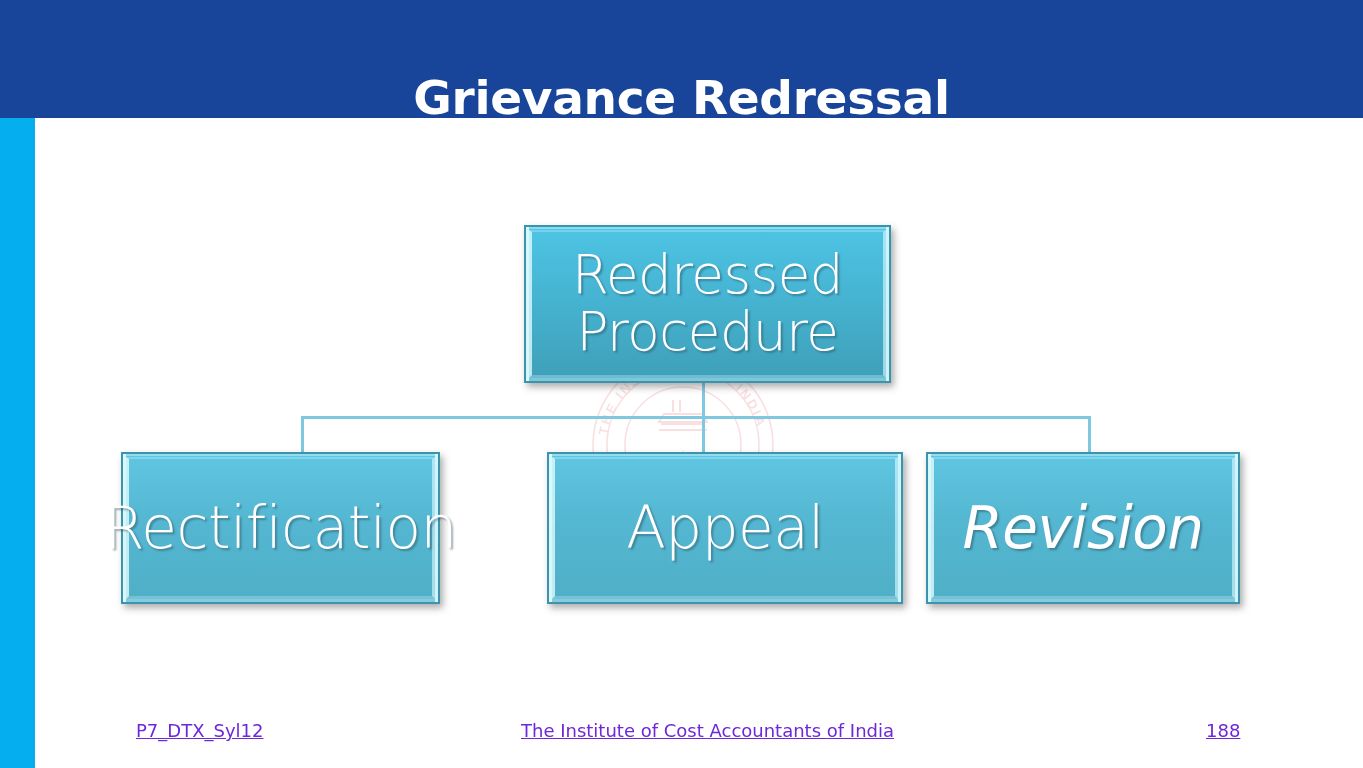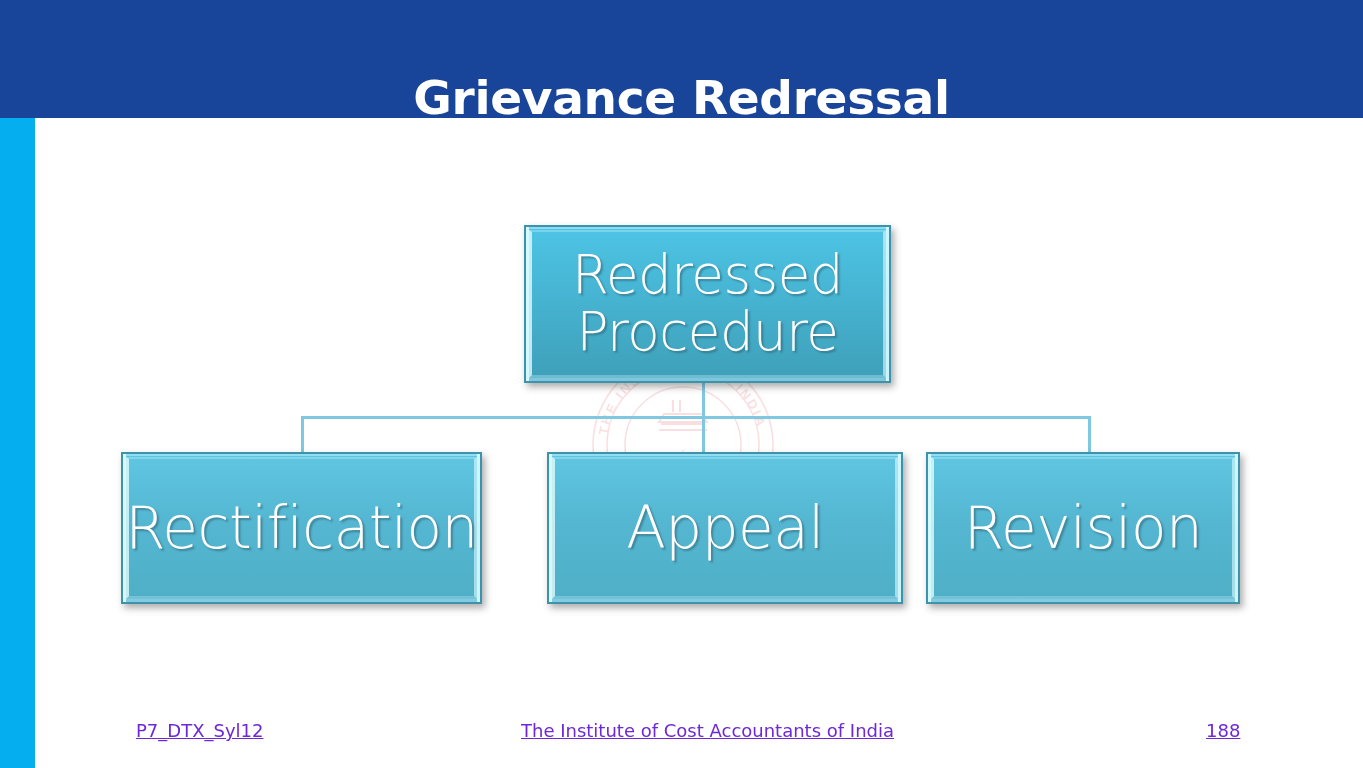--- a/index.html
+++ b/index.html
@@ -143,28 +143,28 @@
     white-space: pre-line;
   }
 
   
   #box-root {
     left: 524px;  top: 225px;  width: 367px;  height: 158px;
     background: linear-gradient(to bottom, #4EC4E4 0%, #46B4D2 45%, #3F9FB8 100%);
   }
   #box-root .box-label { font-size: 53px; letter-spacing: -0.5px; }
 
-  #box-rectification { left: 121px; top: 452px; width: 361px; height: 152px; }
+  #box-rectification { left: 121px; top: 452px; width: 319px; height: 152px; }
   #box-rectification .box-label { font-size: 58px; letter-spacing: -0.5px; }
 
   #box-appeal { left: 547px; top: 452px; width: 356px; height: 152px; }
   #box-appeal .box-label { font-size: 58px; letter-spacing: -0.5px; }
 
   #box-revision { left: 926px; top: 452px; width: 314px; height: 152px; }
-  #box-revision .box-label { font-size: 58px; letter-spacing: -0.5px; }
+  #box-revision .box-label { font-size: 58px; letter-spacing: -0.5px; font-style: italic; }
 
   
   .footer-item {
     position: absolute;
     top: 720px;
     color: #6d28d9;
     font-family: "DejaVu Sans", sans-serif;
     font-weight: normal;
     font-size: 18px;
     white-space: nowrap;

